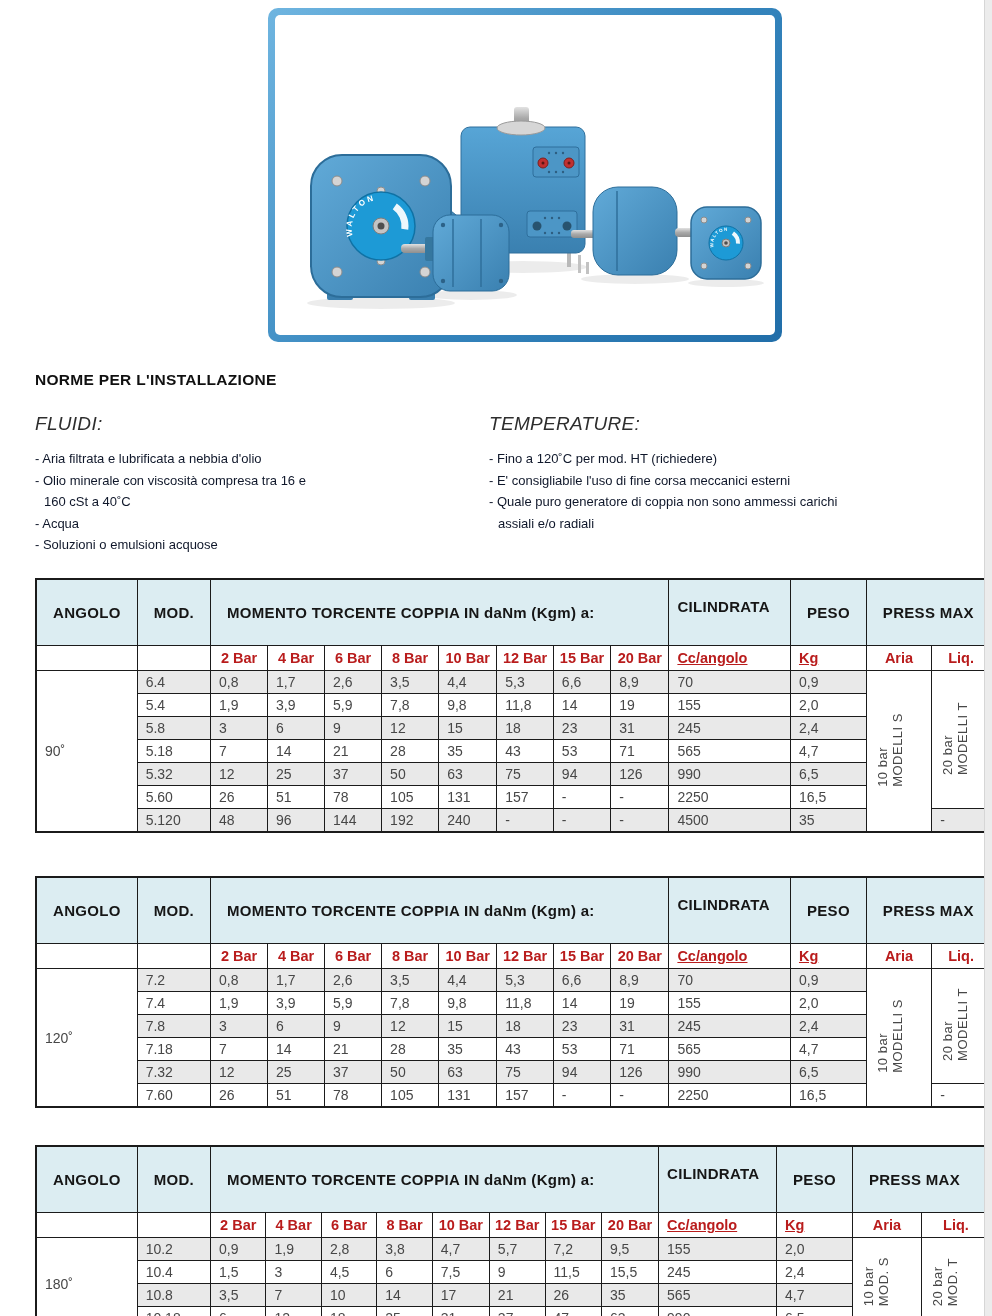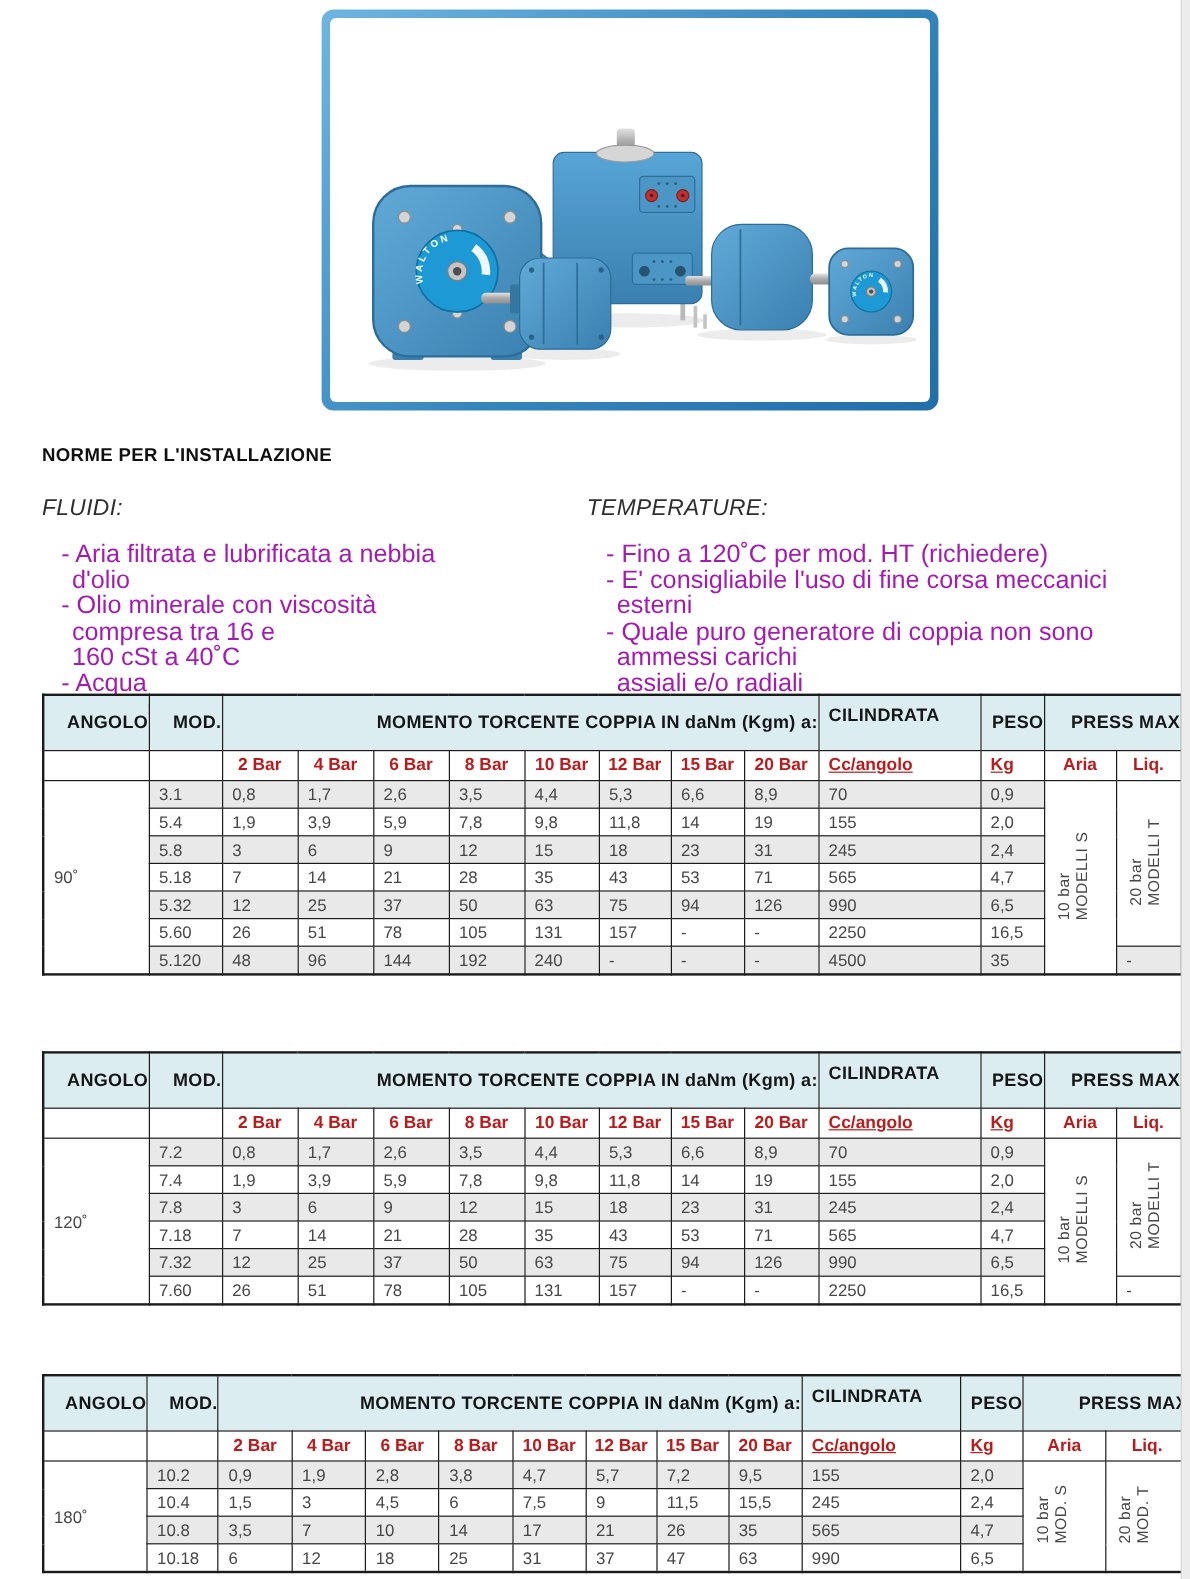--- a/index.html
+++ b/index.html
@@ -18,32 +18,32 @@
   .photo-inner { width:500px; height:320px; background:#fff; border-radius:5px; overflow:hidden; }
 
   .norme { position:absolute; left:35px; top:371px; margin:0;
     font-size:15.5px; font-weight:800; letter-spacing:.3px; color:#101010; }
 
   .col { position:absolute; top:413px; }
   .col-fluidi { left:35px; width:360px; }
   .col-temp  { left:489px; width:460px; }
   .col-title { margin:0 0 13px 0; font-style:italic; font-size:19px; font-weight:500;
     letter-spacing:.3px; color:#2e2e2e; }
-  ul.plain { list-style:none; margin:16px; padding:0; font-size:21px; color:#a21caf;
+  ul.plain { list-style:none; margin:0; padding:0; font-size:13px; color:#0f172a;
     line-height:21.5px; }
   ul.plain li { padding-left:9px; text-indent:-9px; white-space:pre-line; }
 
   
   .tbl-wrap { position:absolute; left:35px; }
   #t0 { top:578px; } #t1 { top:876px; } #t2 { top:1145px; }
   table.spec { border-collapse:collapse; table-layout:fixed; border:2px solid #1b1b1b; }
   table.spec td { border:1px solid #1b1b1b; padding:0 0 0 8px; font-size:14px; color:#474747;
     height:22px; text-align:left; white-space:nowrap; overflow:hidden; }
   tr.h1row td { background:#dcedf2; font-weight:600; font-size:15px; color:#161616;
-    text-align:right; height:33px; padding:0; letter-spacing:.3px; }
+    text-align:left; height:33px; padding:16px; letter-spacing:.3px; }
   tr.h1row td.alL { text-align:left; padding:0 0 12px 8px; }
   tr.h2row td { font-weight:700; font-size:14.5px; color:#b91c1c; text-align:center;
     height:24px; padding:0; }
   tr.h2row td.alL { text-align:left; padding:0 0 0 8px;text-decoration:underline; }
   tr.shade td { background:#e9e9e9; }
   td.nofill { background:#ffffff !important; }
   td.angle { text-align:center; padding:0; vertical-align:middle; font-size:14.5px; }
   td.press { text-align:center; padding:0; vertical-align:middle; }
   td.dashc { text-align:center; padding:0; }
   .vtext { writing-mode:vertical-rl; transform:rotate(180deg); white-space:pre-line;
@@ -239,21 +239,21 @@
           <td>12 Bar</td>
           <td>15 Bar</td>
           <td>20 Bar</td>
           <td class="alL">Cc/angolo</td>
           <td class="alL">Kg</td>
           <td>Aria</td>
           <td>Liq.</td>
         </tr>
         <tr class="shade">
           <td class="angle nofill" rowspan="7">90˚</td>
-          <td>3.1</td>
+          <td>6.4</td>
           <td>0,8</td>
           <td>1,7</td>
           <td>2,6</td>
           <td>3,5</td>
           <td>4,4</td>
           <td>5,3</td>
           <td>6,6</td>
           <td>8,9</td>
           <td>70</td>
           <td>0,9</td>

